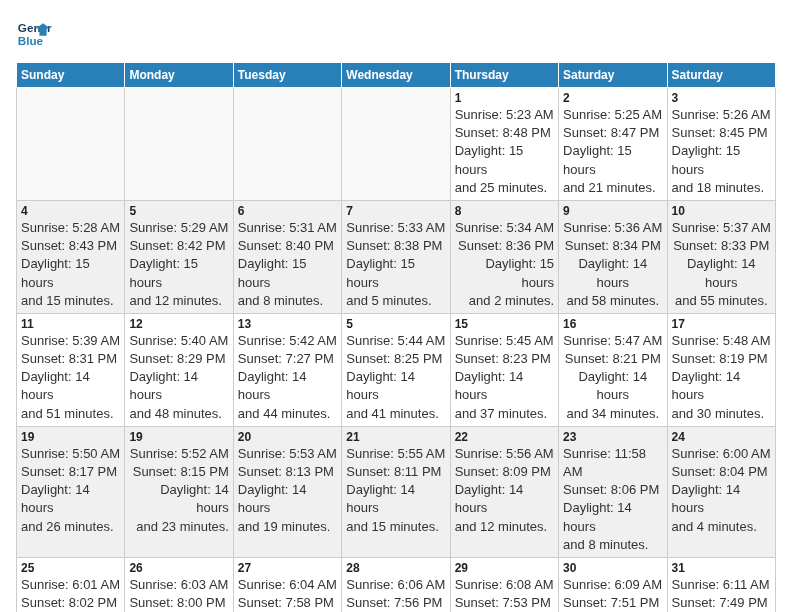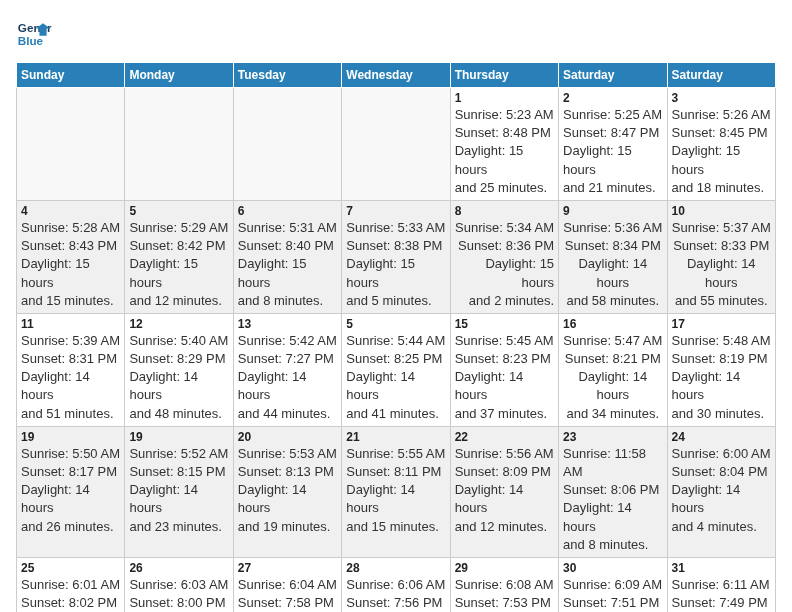--- a/index.html
+++ b/index.html
@@ -250,21 +250,21 @@
         <tr class="row-shaded">
           <td>
             <span class="day-number">19</span>
             <div class="day-info" style="white-space: pre-line;">Sunrise: 5:50 AM
 Sunset: 8:17 PM
 Daylight: 14 hours
 and 26 minutes.</div>
           </td>
           <td>
             <span class="day-number">19</span>
-            <div class="day-info" style="white-space: pre-line;">Sunrise: 5:52 AM
+            <div class="day-info" style="white-space: pre-line; text-align: right;">Sunrise: 5:52 AM
 Sunset: 8:15 PM
 Daylight: 14 hours
 and 23 minutes.</div>
           </td>
           <td>
             <span class="day-number">20</span>
             <div class="day-info" style="white-space: pre-line;">Sunrise: 5:53 AM
 Sunset: 8:13 PM
 Daylight: 14 hours
 and 19 minutes.</div>

